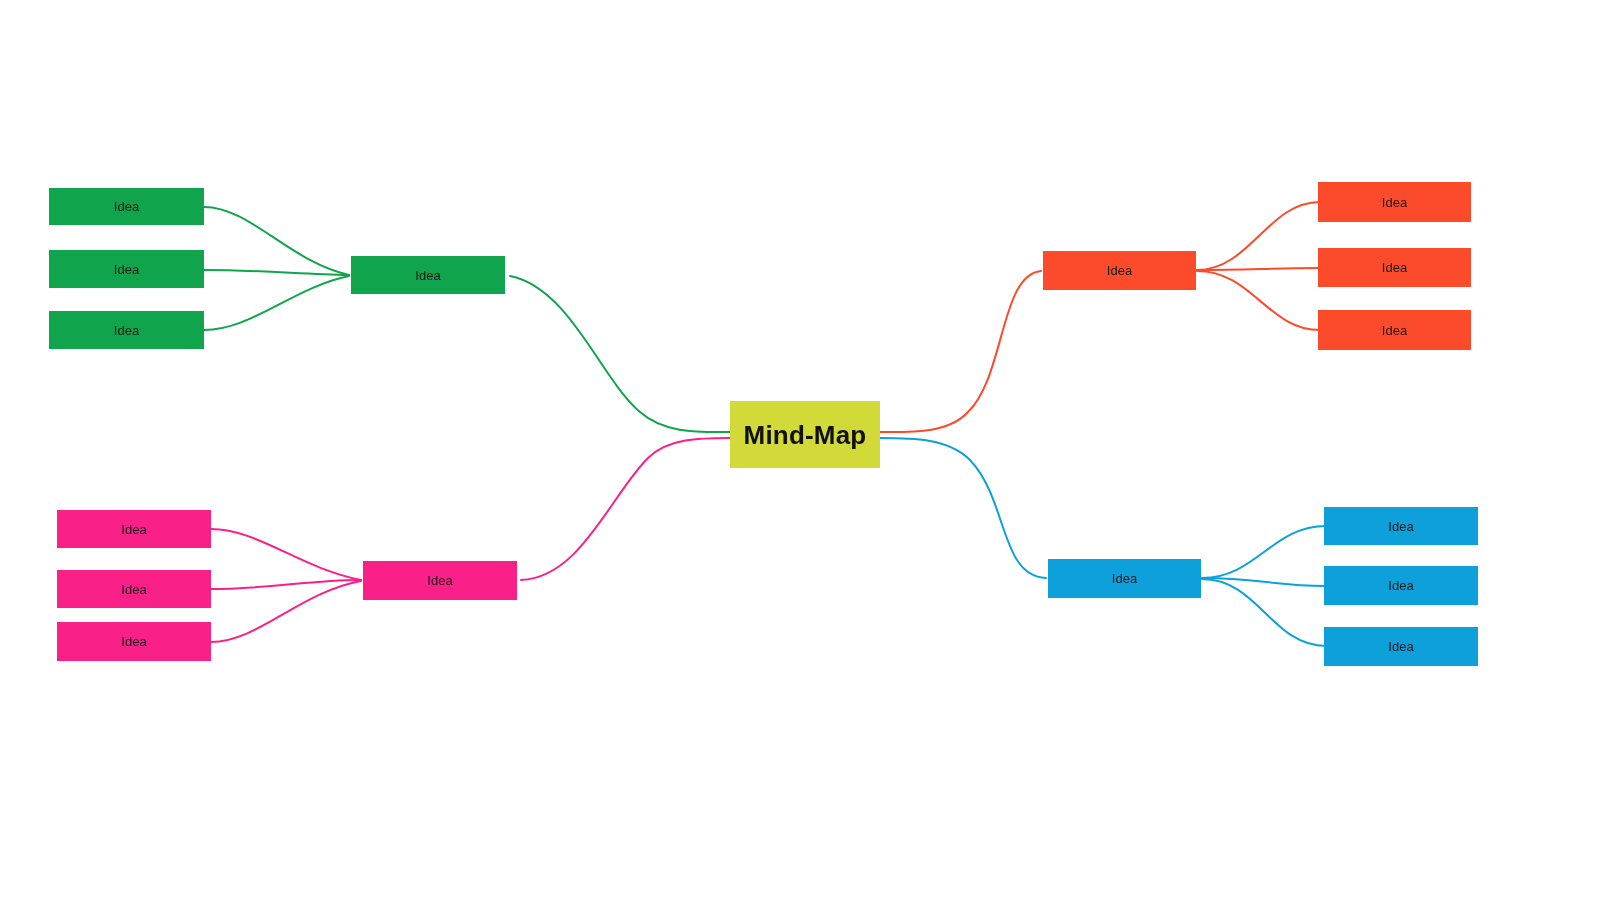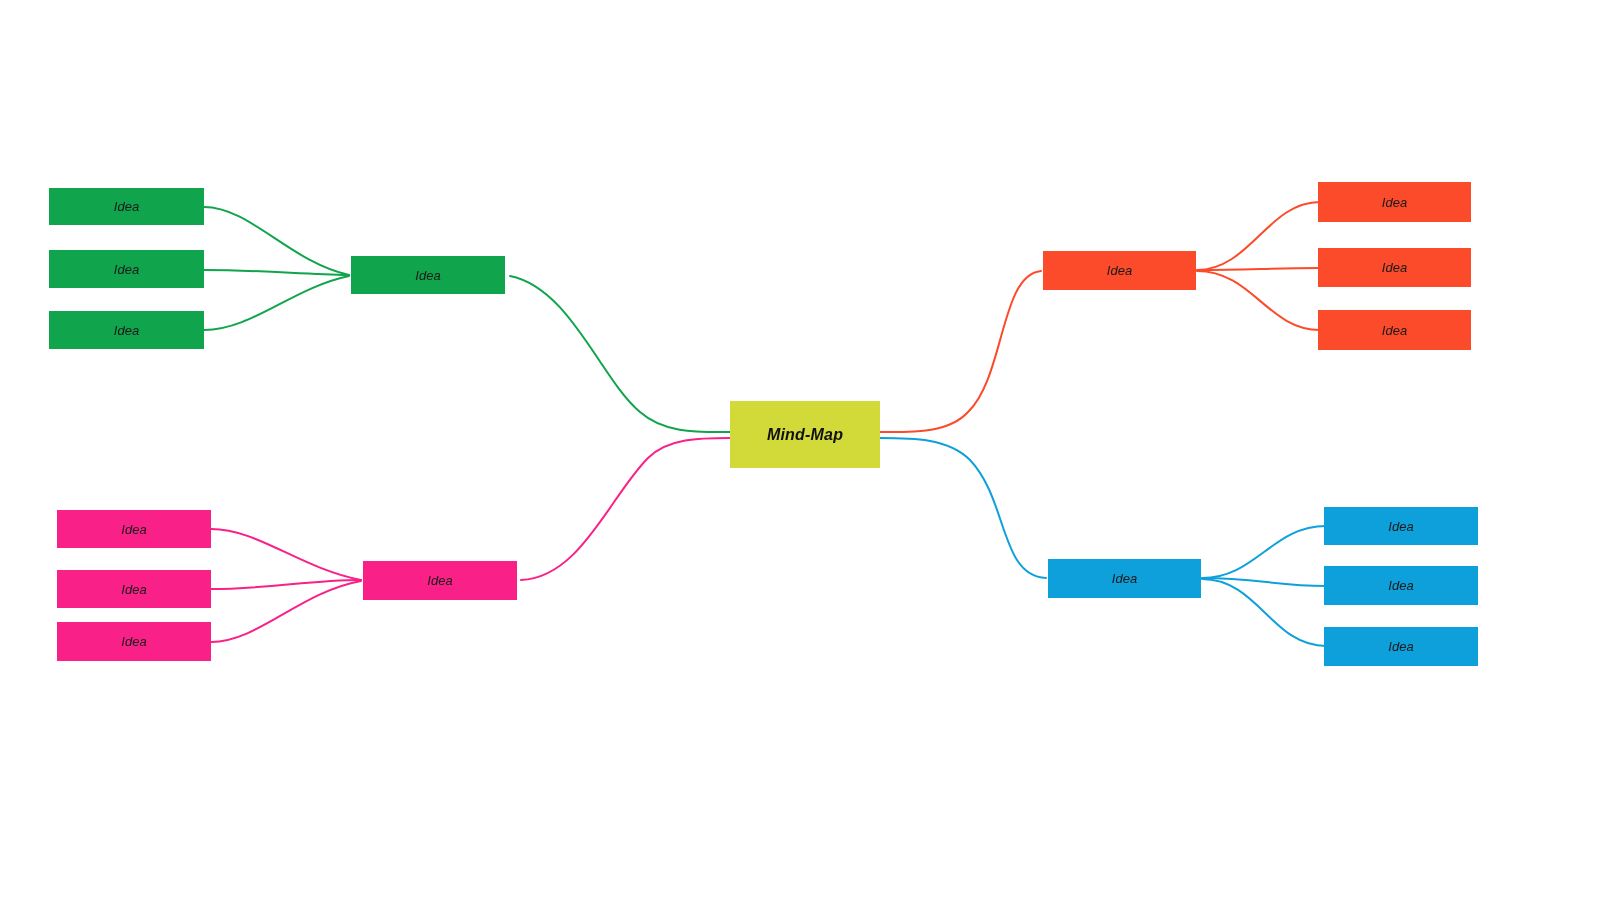--- a/index.html
+++ b/index.html
@@ -30,24 +30,23 @@
     position: absolute;
     display: flex;
     align-items: center;
     justify-content: center;
     box-sizing: border-box;
     color: #1a1a1a;
     text-align: center;
     line-height: 1;
     white-space: nowrap;
     user-select: none;
-    font-style: italic;
   }
   .node-root {
-    font-size: 16px;
+    font-size: 26px;
     font-weight: 600;
     letter-spacing: 0.2px;
     color: #111111;
   }
   .node-branch {
     font-size: 13px;
     font-weight: 400;
   }
   .node-leaf {
     font-size: 13px;

